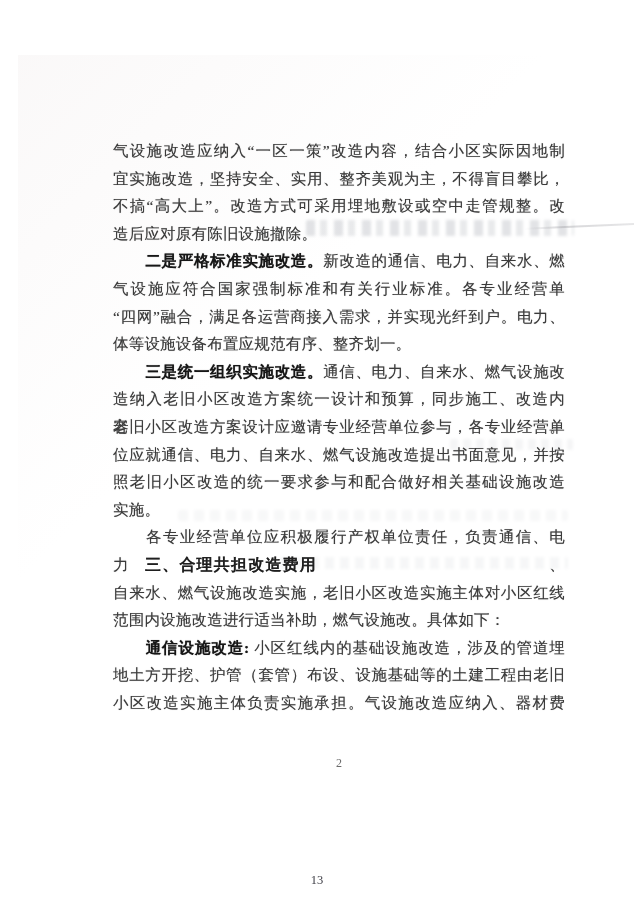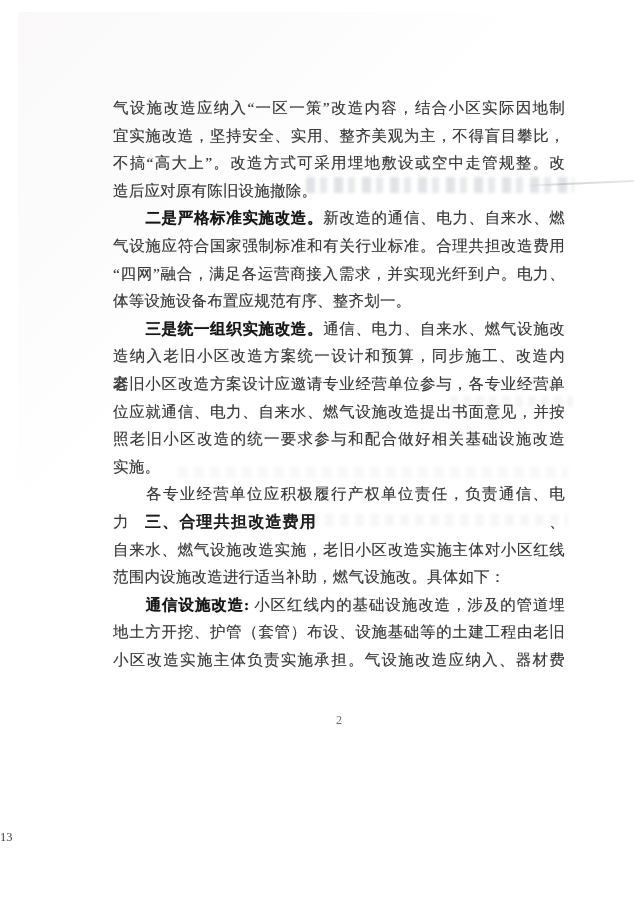--- a/index.html
+++ b/index.html
@@ -2,21 +2,21 @@
 <html><head>
 <meta charset="utf-8">
 <style>
   html,body{margin:0;padding:0;}
   body{
     width:634px;height:897px;
     background:#ffffff;
     font-family:"Liberation Serif","DejaVu Serif",serif;
     position:relative;overflow:hidden;
   }
-  .page{position:absolute;inset:0;background:#ffffff;}
+  .page{position:absolute;inset:0;background:#ffffff;margin-top:43px;}
   
   .scan{
     position:absolute;left:18px;top:12px;width:552px;height:775px;
     background:linear-gradient(135deg,rgba(246,243,243,.55),rgba(255,255,255,0) 40%);
   }
   .textblock{position:absolute;left:95px;top:82px;width:452px;}
   .line{
     height:27.6px;line-height:27.6px;
     font-size:15.5px;letter-spacing:.2px;
     color:#3b3b3b;
@@ -32,21 +32,21 @@
     font-family:"Liberation Sans","DejaVu Sans",sans-serif;
     letter-spacing:1.2px;font-size:16px;
     text-shadow:0 0 .6px rgba(25,25,25,.55);
   }
   .scan-pagenum{
     position:absolute;left:95px;top:701px;width:452px;
     text-align:center;font-size:12px;color:#6a6a6a;
   }
   .doc-pagenum{
     position:absolute;left:0;top:830px;width:634px;
-    font-size:12.5px;color:#3c3c44;
+    text-align:center;font-size:12.5px;color:#3c3c44;
   }
   
   .artifact{position:absolute;border-radius:2px;filter:blur(1.6px);pointer-events:none;}
   .bleed1{
     left:288px;top:165px;width:268px;height:16px;opacity:.33;
     background:repeating-linear-gradient(90deg,
       rgba(120,126,138,.65) 0 9px, rgba(120,126,138,0) 9px 14px,
       rgba(120,126,138,.5) 14px 21px, rgba(120,126,138,0) 21px 28px);
   }
   .bleed2{
@@ -79,21 +79,21 @@
     <div class="artifact bleed2"></div>
     <div class="artifact bleed3"></div>
     <div class="artifact bleed4"></div>
     <div class="fold-line"></div>
     <div class="textblock" id="lines">
         <div class="line just">气设施改造应纳入“一区一策”改造内容，结合小区实际因地制</div>
         <div class="line just">宜实施改造，坚持安全、实用、整齐美观为主，不得盲目攀比，</div>
         <div class="line just">不搞“高大上”。改造方式可采用埋地敷设或空中走管规整。改</div>
         <div class="line">造后应对原有陈旧设施撤除。</div>
         <div class="line just"><span class="ind"></span><span class="run-bold">二是严格标准实施改造。</span>新改造的通信、电力、自来水、燃</div>
-        <div class="line just">气设施应符合国家强制标准和有关行业标准。合理共担改造费用</div>
+        <div class="line just">气设施应符合国家强制标准和有关行业标准。各专业经营单</div>
         <div class="line just">“四网”融合，满足各运营商接入需求，并实现光纤到户。电力、</div>
         <div class="line">体等设施设备布置应规范有序、整齐划一。</div>
         <div class="line just"><span class="ind"></span><span class="run-bold">三是统一组织实施改造。</span>通信、电力、自来水、燃气设施改</div>
         <div class="line just">造纳入老旧小区改造方案统一设计和预算，同步施工、改造内容。</div>
         <div class="line just">老旧小区改造方案设计应邀请专业经营单位参与，各专业经营单</div>
         <div class="line just">位应就通信、电力、自来水、燃气设施改造提出书面意见，并按</div>
         <div class="line just">照老旧小区改造的统一要求参与和配合做好相关基础设施改造</div>
         <div class="line">实施。</div>
         <div class="line just"><span class="ind"></span>各专业经营单位应积极履行产权单位责任，负责通信、电力、</div>
         <div class="line heading"><span class="ind"></span>三、合理共担改造费用</div>

